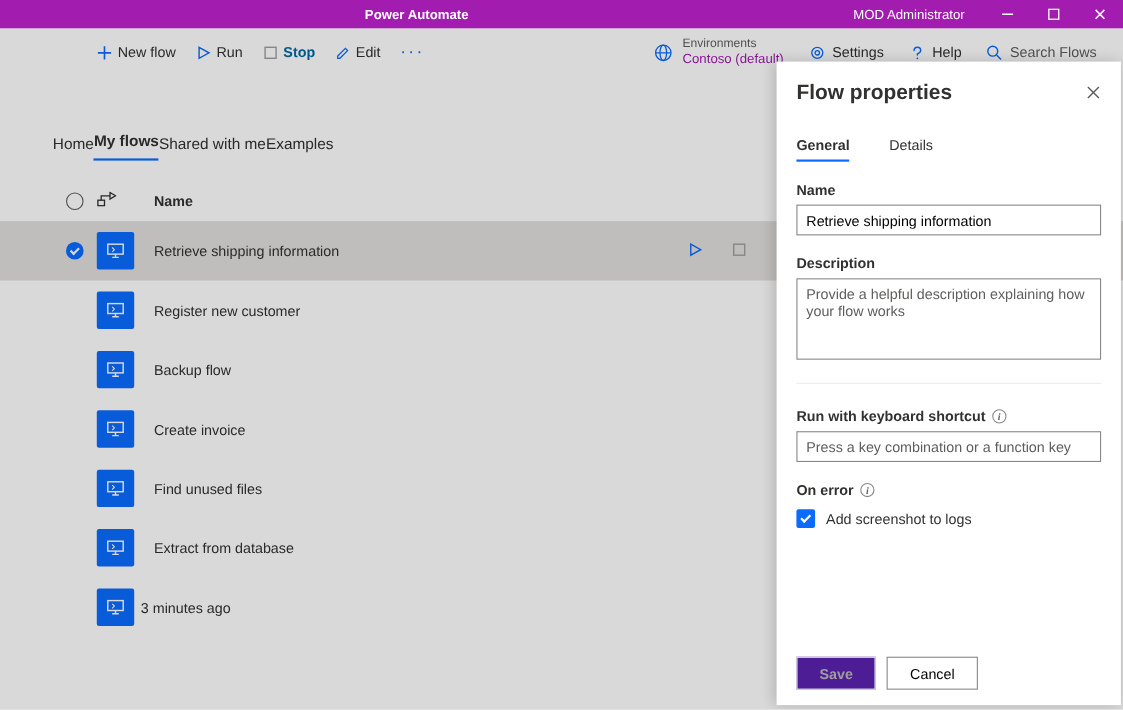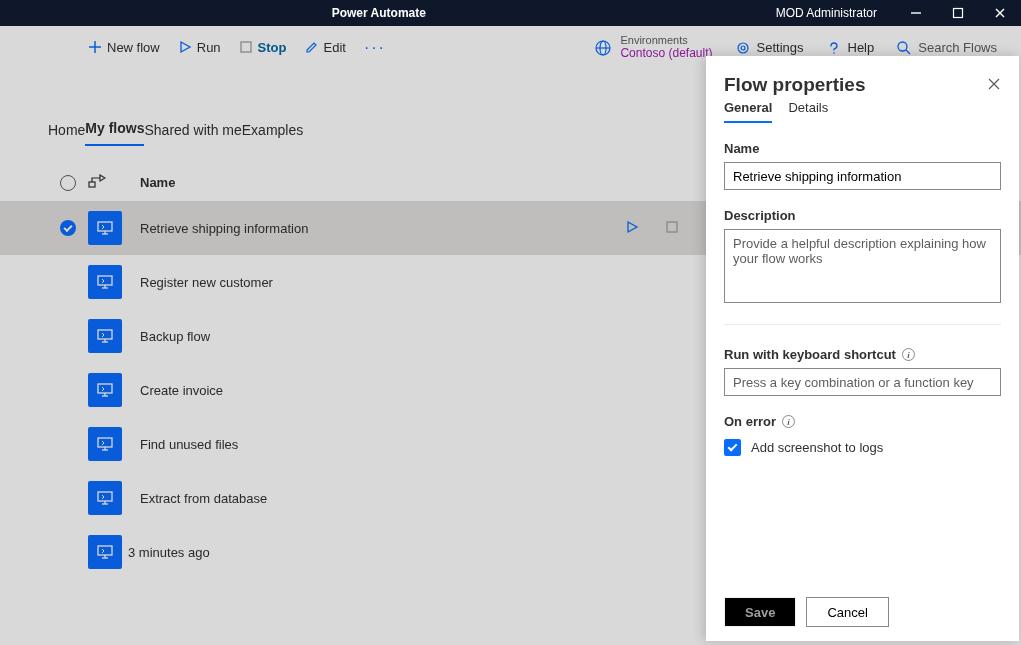--- a/index.html
+++ b/index.html
@@ -1,28 +1,28 @@
 <!DOCTYPE html>
 <html><head>
 <meta charset="utf-8">
 <style>
   * { box-sizing: border-box; margin: 0; padding: 0; }
   body { font-family: "Segoe UI", Tahoma, sans-serif; font-size: 13px; color: #323130; width: 1021px; height: 645px; overflow: hidden; background: #fff; position: relative; }
 
   
-  .titlebar { display: flex; align-items: center; height: 26px; background: #0f172a; color: #fff; }
+  .titlebar { display: flex; align-items: center; height: 26px; background: #a21caf; color: #fff; }
   .titlebar .app-title { flex: 1; text-align: center; font-size: 12px; font-weight: 600; }
   .titlebar .user { padding: 0 18px; font-size: 12px; }
   .titlebar .winbtns { display: flex; }
   .titlebar .winbtn { width: 42px; height: 26px; display: flex; align-items: center; justify-content: center; }
   .titlebar .winbtn svg { stroke: #fff; fill: none; }
 
   
   .toolbar { display: flex; align-items: center; height: 44px; padding: 0 14px 0 80px; background: #fff; border-bottom: 1px solid rgba(0,0,0,0); gap: 2px; }
-  .toolbar .tbtn { display: flex; align-items: flex-start; gap: 5px; padding: 4px 8px; color: #323130; font-size: 13px; }
+  .toolbar .tbtn { display: flex; align-items: flex-end; gap: 5px; padding: 4px 8px; color: #323130; font-size: 13px; }
   .toolbar .tbtn svg { stroke: #0a6cff; fill: none; }
   .toolbar .tbtn.disabled { color: #0369a1; font-weight: bold; }
   .toolbar .tbtn.disabled svg { stroke: #a19f9d; }
   .toolbar .more-dots { color: #0a6cff; padding: 0 8px; letter-spacing: 2px; font-size: 16px; }
   .toolbar-spacer { flex: 1; }
   .toolbar .env { display: flex; align-items: center; gap: 8px; padding: 0 10px; }
   .toolbar .env .envtext { line-height: 1.15; }
   .toolbar .env .envlabel { font-size: 11px; color: #605e5c; }
   .toolbar .env .envname { font-size: 12px; color: #a21caf; }
   .toolbar .right-tbtn { display: flex; align-items: center; gap: 6px; padding: 0 10px; }
@@ -59,35 +59,35 @@
   .flow-row .row-actions { display: flex; gap: 26px; margin-right: 40px; }
   .flow-row .row-actions svg { stroke: #0a6cff; fill: none; }
   .flow-row .row-actions .dots { color: #0a6cff; writing-mode: vertical-rl; font-size: 14px; letter-spacing: 2px; }
   .flow-row .mod-col { width: 220px; font-size: 13px; color: #323130; }
 
   
   .panel { position: absolute; top: 56px; right: 2px; width: 313px; bottom: 4px; background: #fff; box-shadow: -2px 0 12px rgba(0,0,0,0.18); padding: 18px 18px 14px; display: flex; flex-direction: column; z-index: 10; }
   .panel .phdr { display: flex; justify-content: space-between; align-items: center; }
   .panel .phdr h2 { font-size: 19px; font-weight: 600; }
   .panel .close-x svg { stroke: #605e5c; fill:none; }
-  .panel .ptabs { display: flex; gap: 16px; margin-top: 4px; border-bottom: 0; }
+  .panel .ptabs { display: flex; gap: 36px; margin-top: 28px; border-bottom: 0; }
   .panel .ptab { font-size: 13px; padding-bottom: 6px; color: #323130; }
   .panel .ptab.active { font-weight: 600; border-bottom: 2px solid #0a6cff; }
   .panel .field { margin-top: 18px; }
   .panel .flabel { font-size: 13px; font-weight: 600; margin-bottom: 6px; display: flex; align-items: center; gap: 6px; }
   .panel input[type="text"] { width: 100%; height: 28px; padding: 0 8px; font-size: 13px; border: 1px solid #8a8886; font-family: inherit; }
   .panel textarea { width: 100%; height: 74px; padding: 6px 8px; font-size: 13px; border: 1px solid #8a8886; font-family: inherit; resize: none; color: #323130; }
   .panel textarea::placeholder, .panel input::placeholder { color: #605e5c; }
   .panel .divider { height: 1px; background: #edebe9; margin-top: 18px; }
   .panel .checkbox-row { display: flex; align-items: center; gap: 10px; margin-top: 10px; }
   .panel .cb { width: 17px; height: 17px; background: #0a6cff; border-radius: 2px; display: flex; align-items: center; justify-content: center; }
   .panel .cb::after { content: ""; width: 7px; height: 3px; border-left: 2px solid #fff; border-bottom: 2px solid #fff; transform: rotate(-45deg); margin-top: -2px; }
   .panel .footer { margin-top: auto; display: flex; gap: 10px; }
   .panel .btn { height: 30px; padding: 0 20px; font-size: 13px; background: #fff; border: 1px solid #8a8886; }
-  .panel .btn.primary-disabled { background: #000000; color: #a19f9d; border: 1px solid #f3f2f1; font-weight: 600; }
+  .panel .btn.primary-disabled { background: #4c1d95; color: #a19f9d; border: 1px solid #f3f2f1; font-weight: 600; }
   .info-icon { width: 13px; height: 13px; border: 1px solid #8a8886; border-radius: 50%; display: inline-flex; align-items: center; justify-content: center; font-size: 9px; color: #605e5c; font-family: Georgia, serif; font-style: italic; }
   .sort-arrow-icon svg { stroke: #323130; fill:none; }
 </style>
 </head>
 <body>
 
 <div class="titlebar">
   <div class="app-title">Power Automate</div>
   <div class="user">MOD Administrator</div>
   <div class="winbtns">

